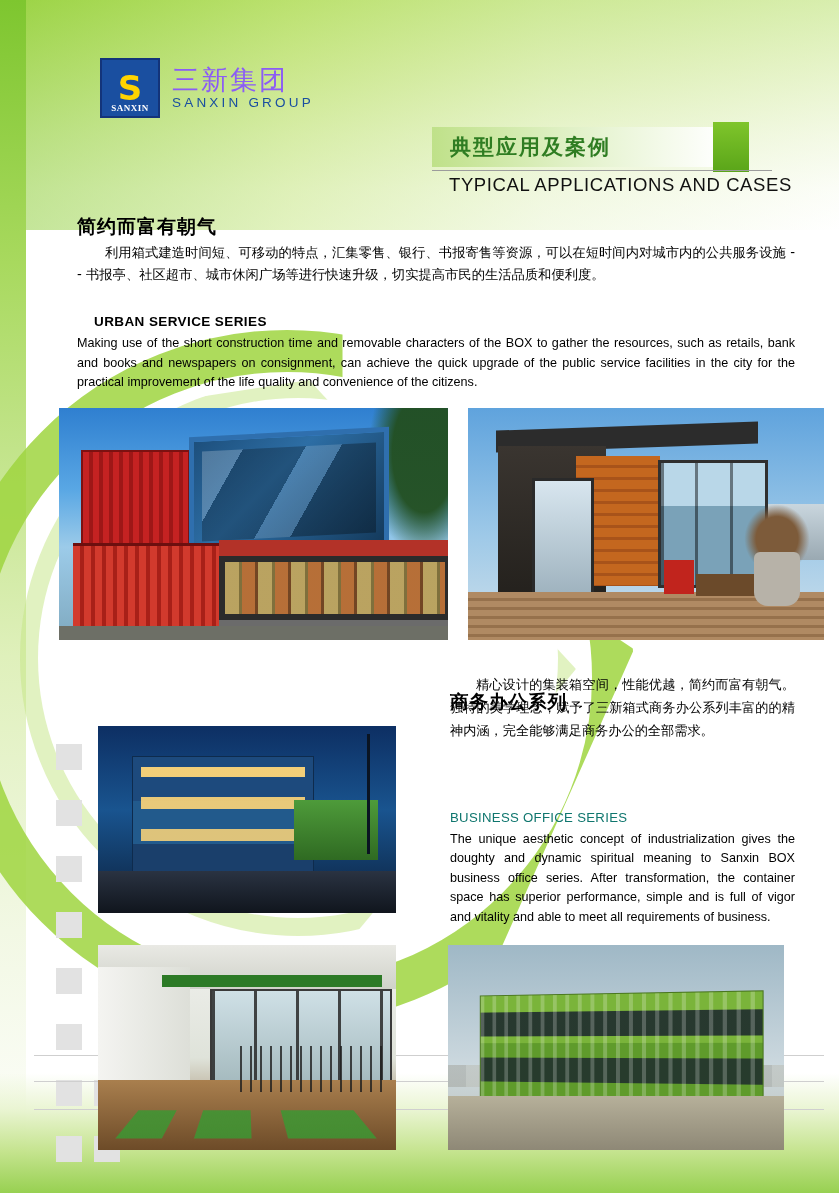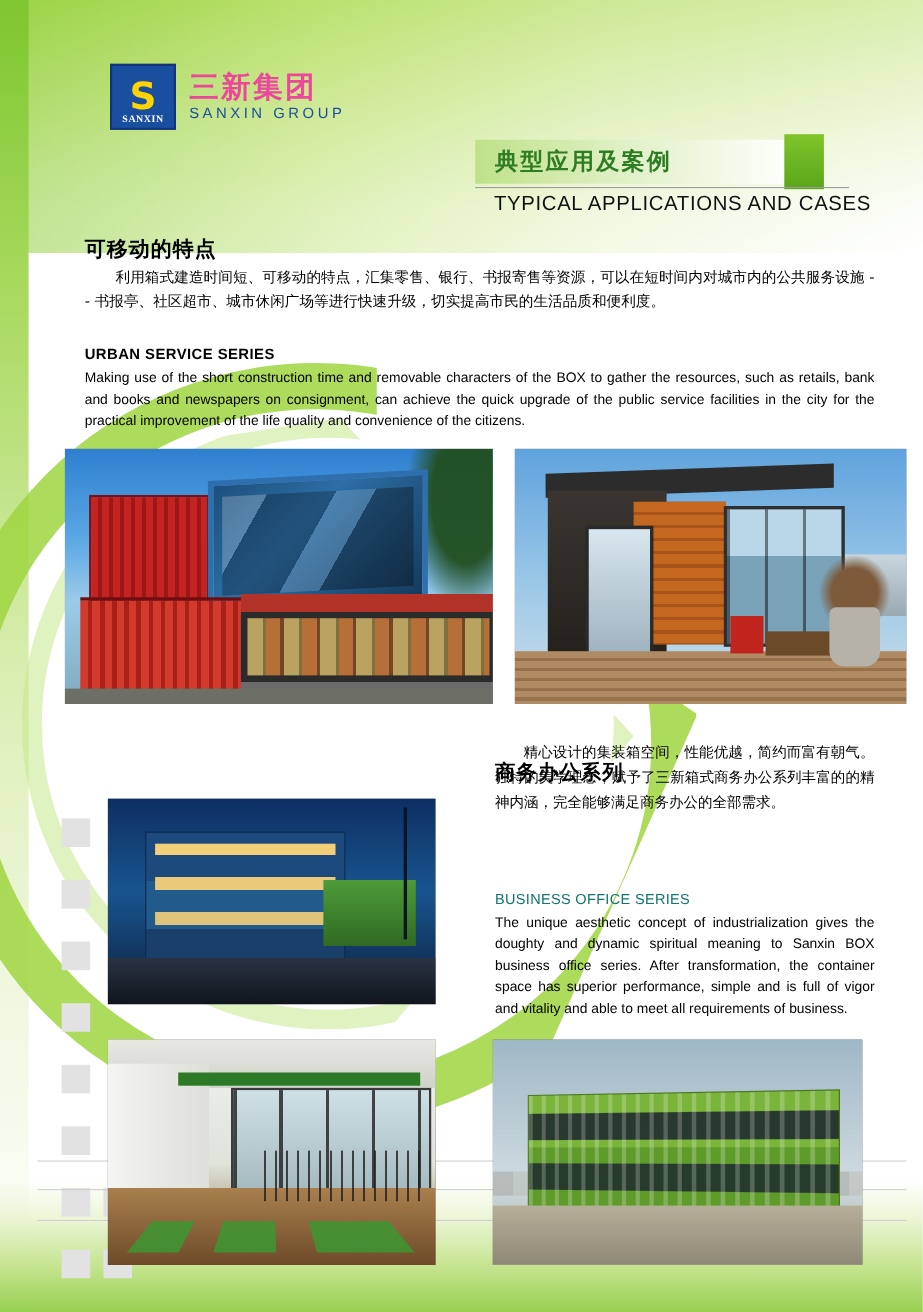--- a/index.html
+++ b/index.html
@@ -129,22 +129,22 @@
     letter-spacing: .5px;
     font-weight: bold;
     text-align: center;
     line-height: 15px;
     font-family: Liberation Serif, serif;
   }
   .logo-text { margin-left: 12px; }
   .logo-cn {
     font-family: "DejaVu Sans", sans-serif;
     font-size: 27px;
-    font-weight: bold;
-    color: #ec4899;
+    font-weight: normal;
+    color: #8b5cf6;
     letter-spacing: 2px;
     line-height: 1.05;
   }
   .logo-en {
     font-size: 13.5px;
     font-weight: normal;
     color: #1a4fa0;
     letter-spacing: 3.2px;
     margin-top: 1px;
   }
@@ -212,21 +212,21 @@
     width: 718px;
     font-family: "DejaVu Sans", sans-serif;
     font-size: 13.3px;
     line-height: 22px;
     color: #000000;
     text-indent: 28px;
     text-align: justify;
   }
   .sec1-en-title {
     position: absolute;
-    left: 77px;
+    left: 94px;
     top: 314px;
     font-size: 13.5px;
     font-weight: bold;
     color: #000000;
     letter-spacing: .4px;
   }
   .sec1-en-body {
     position: absolute;
     left: 77px;
     top: 334px;
@@ -527,21 +527,21 @@
     </div>
   </div>
 
   <div class="title-band">
     <span class="cn">典型应用及案例</span>
   </div>
   <div class="title-band-block"></div>
   <div class="title-rule"></div>
   <div class="title-en">TYPICAL APPLICATIONS AND CASES</div>
 
-  <div class="sec1-cn-title">可移动的特点</div>
+  <div class="sec1-cn-title">简约而富有朝气</div>
   <div class="sec1-cn-body">利用箱式建造时间短、可移动的特点，汇集零售、银行、书报寄售等资源，可以在短时间内对城市内的公共服务设施 -- 书报亭、社区超市、城市休闲广场等进行快速升级，切实提高市民的生活品质和便利度。</div>
   <div class="sec1-en-title">URBAN SERVICE SERIES</div>
   <div class="sec1-en-body">Making use of the short construction time and removable characters of the BOX to gather the resources, such as retails, bank and books and newspapers on consignment, can achieve the quick upgrade of the public service facilities in the city for the practical improvement of the life quality and convenience of the citizens.</div>
 
   <div class="photo" id="photo-urban-1">
     <div class="p-sky"></div>
     <div class="tree"></div>
     <div class="red-box"></div>
     <div class="glass-box"></div>
     <div class="red-box2"></div>

